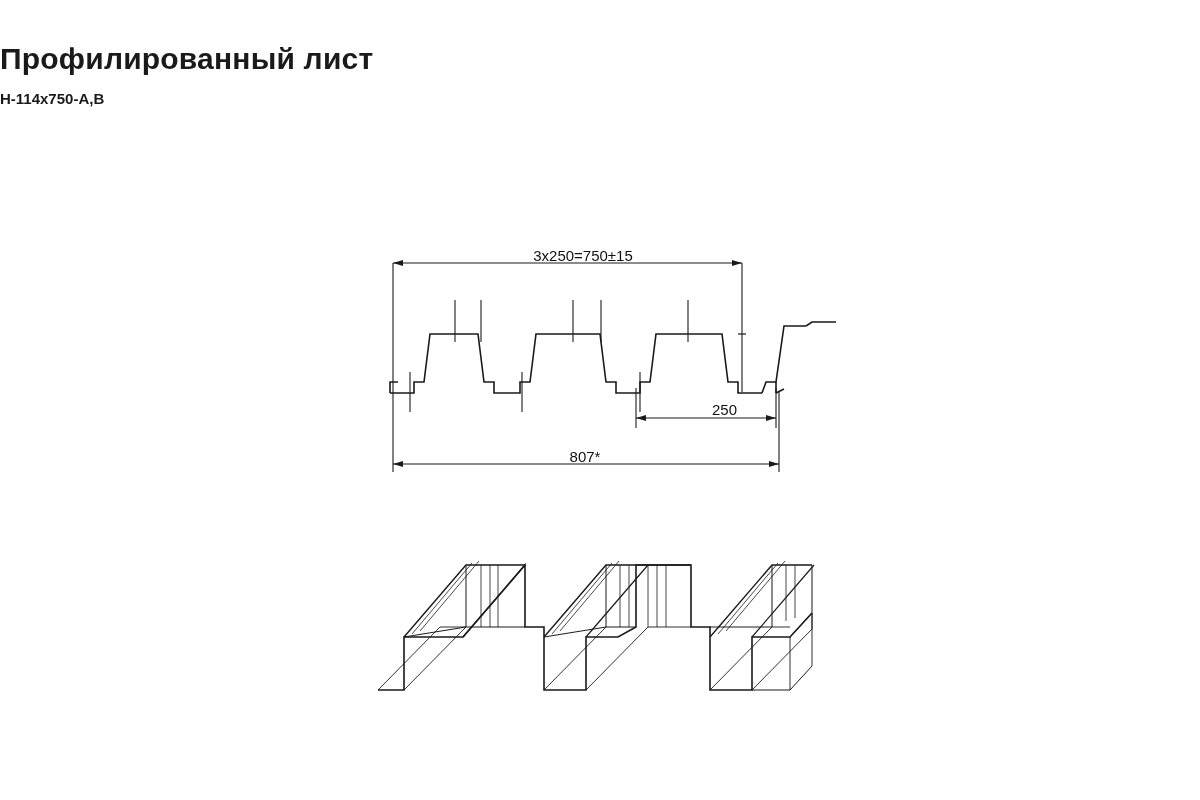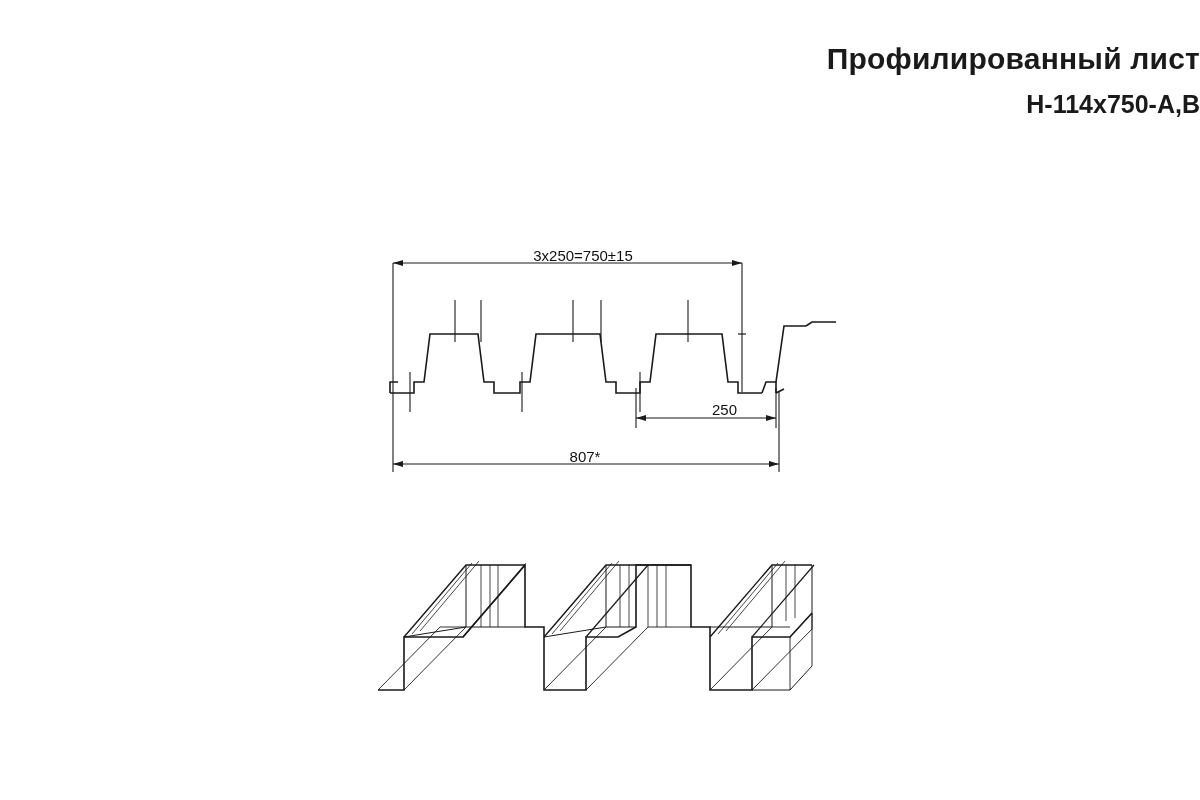--- a/index.html
+++ b/index.html
@@ -18,32 +18,32 @@
   #sheet {
     position: absolute;
     left: 0;
     top: 0;
     width: 1200px;
     height: 800px;
   }
   .title {
     position: absolute;
     width: 1200px;
-    text-align: right;
+    text-align: left;
     left: 0;
   }
   #main-title {
     top: 42px;
     font-size: 30px;
     font-weight: bold;
     letter-spacing: 0.2px;
   }
   #sub-title {
     top: 90px;
-    font-size: 25px;
+    font-size: 15px;
     font-weight: bold;
   }
   .dim-label {
     position: absolute;
     font-size: 15px;
     color: #111;
     white-space: nowrap;
   }
   #dim-top {
     left: 0;

